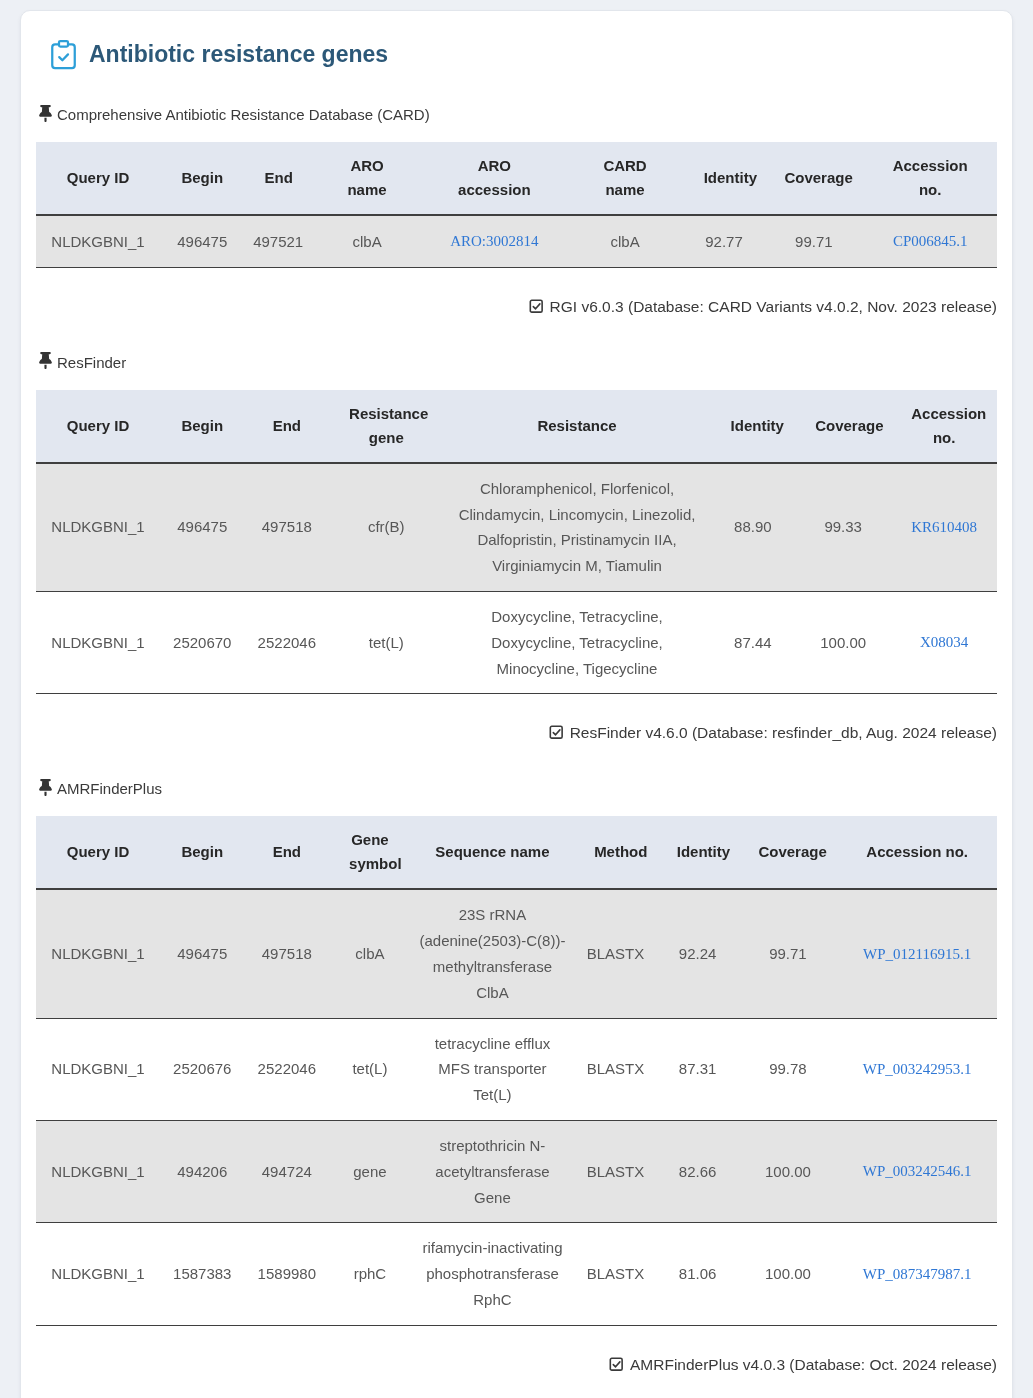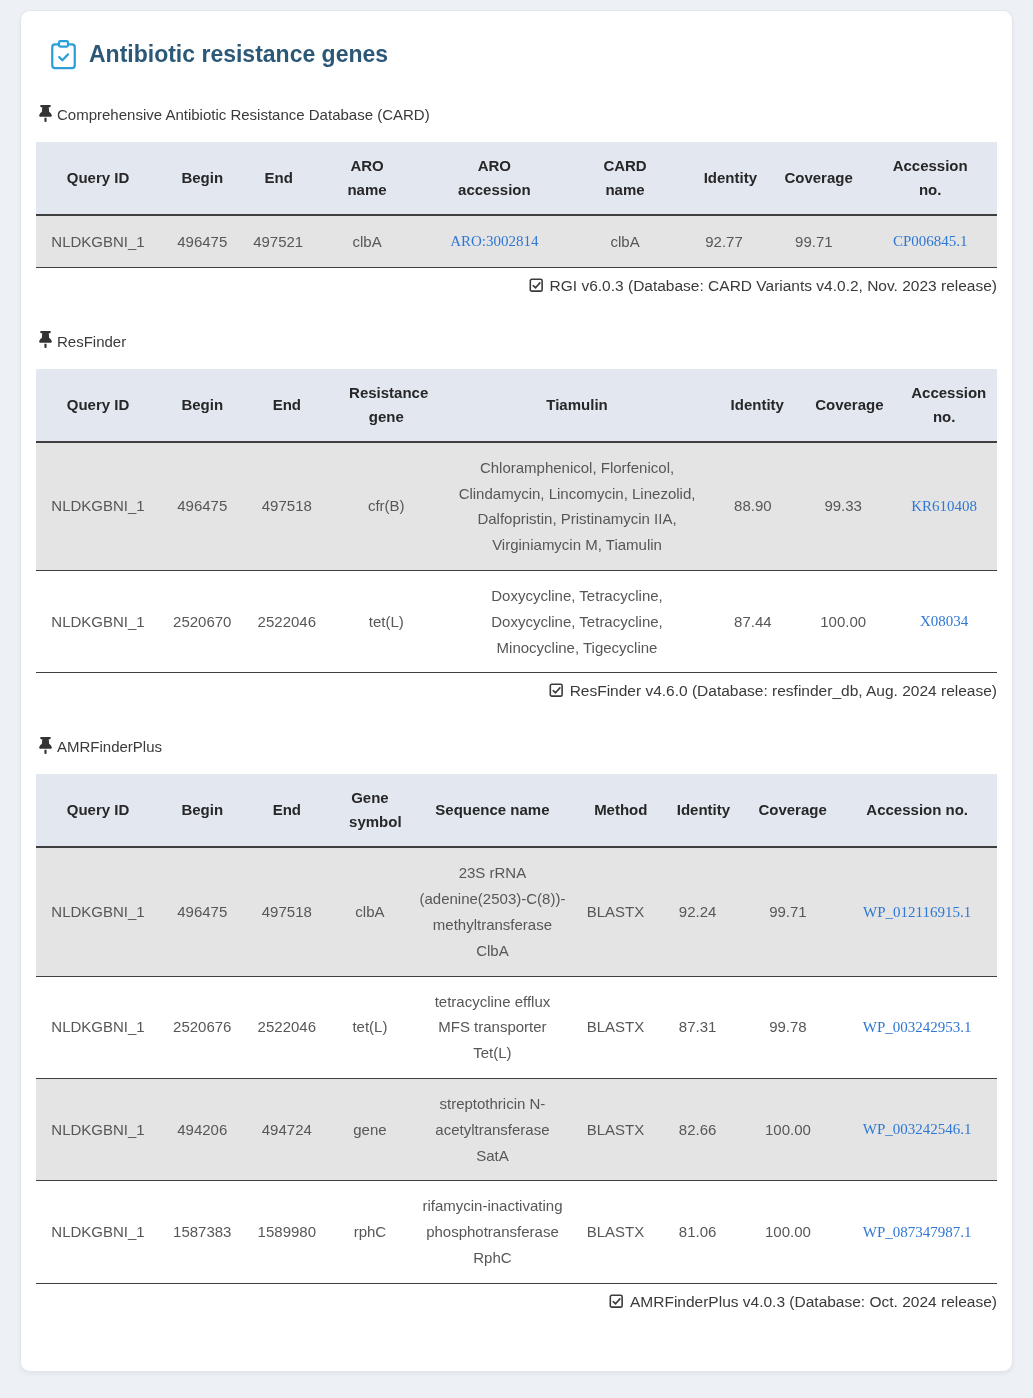--- a/index.html
+++ b/index.html
@@ -47,21 +47,21 @@
   }
   tbody td{
     text-align:center; vertical-align:middle;
     padding:12px 8px; line-height:1.72;
     border-bottom:1.6px solid var(--dark-border);
     word-wrap:break-word;
   }
   tbody tr:nth-child(odd){background:var(--stripe-bg);}
   a.cell-link{color:var(--link-color); text-decoration:none; cursor:pointer;font-family:Liberation Serif, serif;}
   .table-caption{
-    margin-top:9px; text-align:right;
+    margin-top:30px; text-align:right;
     font-size:15.5px; color:var(--caption-color);
   }
   .table-caption .chk{display:inline-block; vertical-align:-2px; margin-right:6px;}
 </style>
 </head>
 <body>
 
 <div class="card">
   <div class="page-title">
     <span class="title-icon">
@@ -146,21 +146,21 @@
             <col style="width: 8.8%;">
             <col style="width: 10%;">
             <col style="width: 11%;">
           </colgroup>
           <thead>
             <tr>
               <th>Query ID</th>
               <th>Begin</th>
               <th>End</th>
               <th>Resistance gene</th>
-              <th>Tiamulin</th>
+              <th>Resistance</th>
               <th>Identity</th>
               <th>Coverage</th>
               <th>Accession no.</th>
             </tr>
           </thead>
           <tbody>
             <tr>
               <td>NLDKGBNI_1</td>
               <td>496475</td>
               <td>497518</td>
@@ -242,21 +242,21 @@
               <td>BLASTX</td>
               <td>87.31</td>
               <td>99.78</td>
               <td><a class="cell-link">WP_003242953.1</a></td>
             </tr>
             <tr>
               <td>NLDKGBNI_1</td>
               <td>494206</td>
               <td>494724</td>
               <td>gene</td>
-              <td>streptothricin N-acetyltransferase SatA</td>
+              <td>streptothricin N-acetyltransferase Gene</td>
               <td>BLASTX</td>
               <td>82.66</td>
               <td>100.00</td>
               <td><a class="cell-link">WP_003242546.1</a></td>
             </tr>
             <tr>
               <td>NLDKGBNI_1</td>
               <td>1587383</td>
               <td>1589980</td>
               <td>rphC</td>

